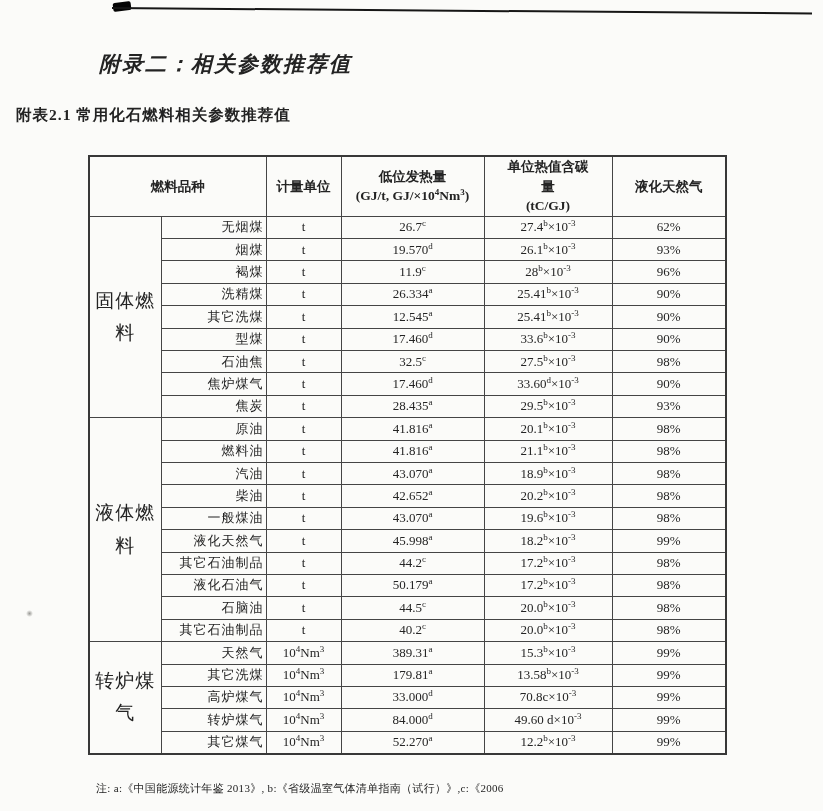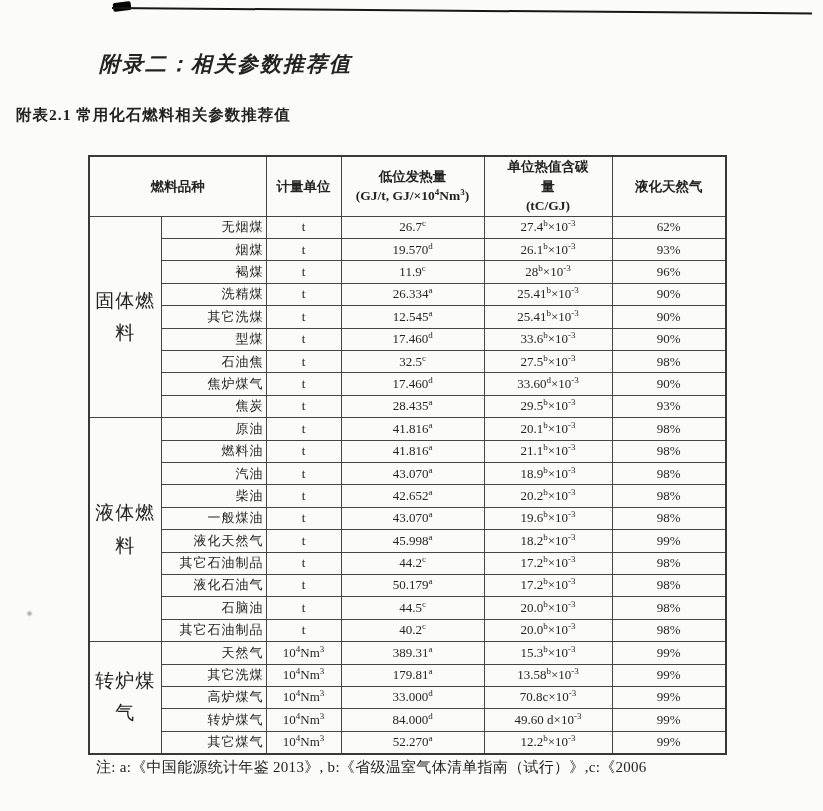--- a/index.html
+++ b/index.html
@@ -26,21 +26,21 @@
   .params th,.params td{border:1px solid #454545;text-align:center;vertical-align:middle;
     padding:0 2px;font-size:13px;color:#242424;}
   .params thead th{height:58px;font-size:13.5px;font-weight:bold;line-height:1.45;}
   .params tbody tr{height:22.4px;}
   .params tbody td{line-height:1.1;}
   .params sup{font-size:9px;line-height:0;}
   td.group-cell span{display:inline-block;width:3.2em;line-height:1.7;font-size:19px;
     letter-spacing:1px;}
   td.fuel-name-cell{letter-spacing:1px;text-align:right;}
   
-  .footnote{position:absolute;left:96px;top:757px;width:648px;font-size:15px;
+  .footnote{position:absolute;left:96px;top:778px;width:648px;font-size:11px;
     line-height:20px;letter-spacing:0.3px;color:#242424;}
 </style>
 </head>
 <body>
 
 <div class="scan-blob"></div>
 <div class="scan-line"></div>
 <div class="margin-mark"></div>
 
 <h1 class="page-title">附录二：相关参数推荐值</h1>

